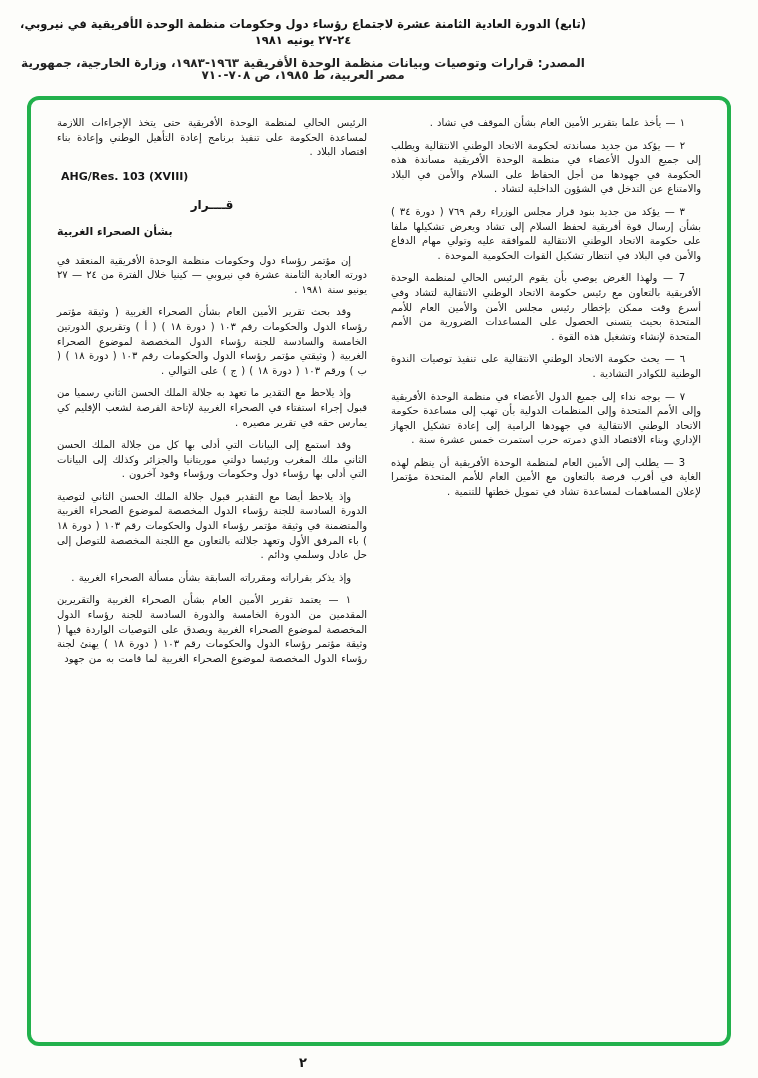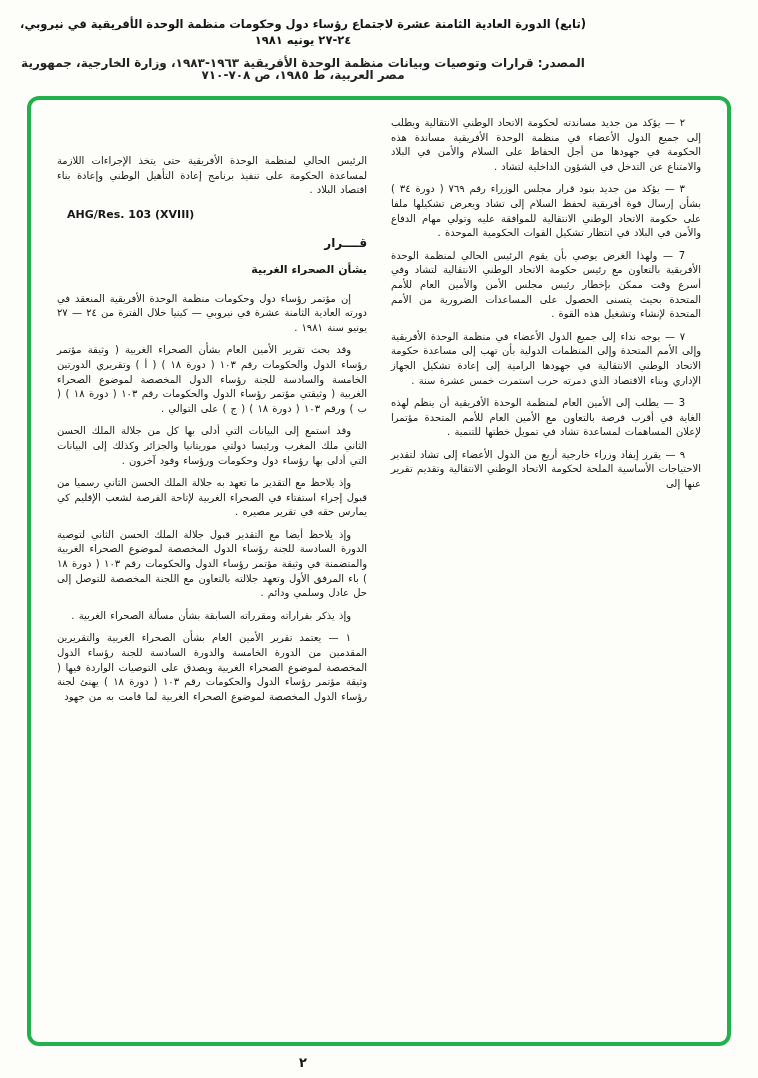--- a/index.html
+++ b/index.html
@@ -62,39 +62,39 @@
     text-align: justify;
     font-size: 10px;
     line-height: 14.6px;
     color: #161616;
   }
   .para {
     margin-bottom: 8px;
     text-indent: 16px;
     word-spacing: 1px;
   }
-  .para.no-indent { text-indent: 0; margin-top: 38px; }
+  .para.no-indent { text-indent: 0; }
   .res-code {
     direction: ltr;
     text-align: left;
     font-weight: bold;
     font-size: 11px;
-    margin: 10px 0 14px 10px;
+    margin: 10px 0 14px 4px;
     text-indent: 0;
   }
   .res-title {
-    text-align: right;
+    text-align: center;
     font-weight: bold;
     font-size: 12px;
     margin: 12px 0 12px 0;
     text-indent: 0;
     letter-spacing: 1px;
   }
   .res-subtitle {
-    text-align: right;
+    text-align: left;
     font-weight: bold;
     font-size: 11px;
     margin: 4px 0 14px 0;
     text-indent: 0;
   }
   .page-number {
     position: absolute;
     bottom: 8px;
     left: 0;
     right: 0;
@@ -110,37 +110,38 @@
 
   <header class="doc-header">
     <div class="line1">(تابع) الدورة العادية الثامنة عشرة لاجتماع رؤساء دول وحكومات منظمة الوحدة الأفريقية في نيروبي، ٢٤-٢٧ يونيه ١٩٨١</div>
     <div class="line2">المصدر: قرارات وتوصيات وبيانات منظمة الوحدة الأفريقية ١٩٦٣-١٩٨٣، وزارة الخارجية، جمهورية مصر العربية، ط ١٩٨٥، ص ٧٠٨-٧١٠</div>
   </header>
 
   <div class="content-box">
     <div class="columns">
 
       <div class="col">
+        <div class="para">١ — يأخذ علما بتقرير الأمين العام بشأن الموقف في تشاد .</div>
         <div class="para">٢ — يؤكد من جديد مساندته لحكومة الاتحاد الوطني الانتقالية ويطلب إلى جميع الدول الأعضاء في منظمة الوحدة الأفريقية مساندة هذه الحكومة في جهودها من أجل الحفاظ على السلام والأمن في البلاد والامتناع عن التدخل في الشؤون الداخلية لتشاد .</div>
         <div class="para">٣ — يؤكد من جديد بنود قرار مجلس الوزراء رقم ٧٦٩ ( دورة ٣٤ ) بشأن إرسال قوة أفريقية لحفظ السلام إلى تشاد ويعرض تشكيلها ملفا على حكومة الاتحاد الوطني الانتقالية للموافقة عليه وتولي مهام الدفاع والأمن في البلاد في انتظار تشكيل القوات الحكومية الموحدة .</div>
         <div class="para">7 — ولهذا الغرض يوصي بأن يقوم الرئيس الحالي لمنظمة الوحدة الأفريقية بالتعاون مع رئيس حكومة الاتحاد الوطني الانتقالية لتشاد وفي أسرع وقت ممكن بإخطار رئيس مجلس الأمن والأمين العام للأمم المتحدة بحيث يتسنى الحصول على المساعدات الضرورية من الأمم المتحدة لإنشاء وتشغيل هذه القوة .</div>
+        <div class="para">٦ — يحث حكومة الاتحاد الوطني الانتقالية على تنفيذ توصيات الندوة الوطنية للكوادر التشادية .</div>
         <div class="para">٧ — يوجه نداء إلى جميع الدول الأعضاء في منظمة الوحدة الأفريقية وإلى الأمم المتحدة وإلى المنظمات الدولية بأن تهب إلى مساعدة حكومة الاتحاد الوطني الانتقالية في جهودها الرامية إلى إعادة تشكيل الجهاز الإداري وبناء الاقتصاد الذي دمرته حرب استمرت خمس عشرة سنة .</div>
         <div class="para">3 — يطلب إلى الأمين العام لمنظمة الوحدة الأفريقية أن ينظم لهذه الغاية في أقرب فرصة بالتعاون مع الأمين العام للأمم المتحدة مؤتمرا لإعلان المساهمات لمساعدة تشاد في تمويل خطتها للتنمية .</div>
-        <div class="para">٩ — يقرر إيفاد وزراء خارجية أربع من الدول الأعضاء إلى تشاد لتقدير الاحتياجات الأساسية الملحة لحكومة الاتحاد الوطني الانتقالية وتقديم تقرير عنها إلى</div>
       </div>
 
       <div class="col">
         <div class="para no-indent">الرئيس الحالي لمنظمة الوحدة الأفريقية حتى يتخذ الإجراءات اللازمة لمساعدة الحكومة على تنفيذ برنامج إعادة التأهيل الوطني وإعادة بناء اقتصاد البلاد .</div>
         <div class="res-code">AHG/Res. 103 (XVIII)</div>
         <div class="res-title">قــــرار</div>
         <div class="res-subtitle">بشأن الصحراء الغربية</div>
         <div class="para">إن مؤتمر رؤساء دول وحكومات منظمة الوحدة الأفريقية المنعقد في دورته العادية الثامنة عشرة في نيروبي — كينيا خلال الفترة من ٢٤ — ٢٧ يونيو سنة ١٩٨١ .</div>
         <div class="para">وقد بحث تقرير الأمين العام بشأن الصحراء الغربية ( وثيقة مؤتمر رؤساء الدول والحكومات رقم ١٠٣ ( دورة ١٨ ) ( أ ) وتقريري الدورتين الخامسة والسادسة للجنة رؤساء الدول المخصصة لموضوع الصحراء الغربية ( وثيقتي مؤتمر رؤساء الدول والحكومات رقم ١٠٣ ( دورة ١٨ ) ( ب ) ورقم ١٠٣ ( دورة ١٨ ) ( ج ) على التوالي .</div>
+        <div class="para">وإذ يلاحظ مع التقدير ما تعهد به جلالة الملك الحسن الثاني رسميا من قبول إجراء استفتاء في الصحراء الغربية لإتاحة الفرصة لشعب الإقليم كي يمارس حقه في تقرير مصيره .</div>
         <div class="para">وقد استمع إلى البيانات التي أدلى بها كل من جلالة الملك الحسن الثاني ملك المغرب ورئيسا دولتي موريتانيا والجزائر وكذلك إلى البيانات التي أدلى بها رؤساء دول وحكومات ورؤساء وفود آخرون .</div>
-        <div class="para">وإذ يلاحظ مع التقدير ما تعهد به جلالة الملك الحسن الثاني رسميا من قبول إجراء استفتاء في الصحراء الغربية لإتاحة الفرصة لشعب الإقليم كي يمارس حقه في تقرير مصيره .</div>
         <div class="para">وإذ يلاحظ أيضا مع التقدير قبول جلالة الملك الحسن الثاني لتوصية الدورة السادسة للجنة رؤساء الدول المخصصة لموضوع الصحراء الغربية والمتضمنة في وثيقة مؤتمر رؤساء الدول والحكومات رقم ١٠٣ ( دورة ١٨ ) باء المرفق الأول وتعهد جلالته بالتعاون مع اللجنة المخصصة للتوصل إلى حل عادل وسلمي ودائم .</div>
         <div class="para">وإذ يذكر بقراراته ومقرراته السابقة بشأن مسألة الصحراء الغربية .</div>
         <div class="para">١ — يعتمد تقرير الأمين العام بشأن الصحراء الغربية والتقريرين المقدمين من الدورة الخامسة والدورة السادسة للجنة رؤساء الدول المخصصة لموضوع الصحراء الغربية ويصدق على التوصيات الواردة فيها ( وثيقة مؤتمر رؤساء الدول والحكومات رقم ١٠٣ ( دورة ١٨ ) يهنئ لجنة رؤساء الدول المخصصة لموضوع الصحراء الغربية لما قامت به من جهود</div>
       </div>
 
     </div>
   </div>
 
   <div class="page-number">٢</div>
 

